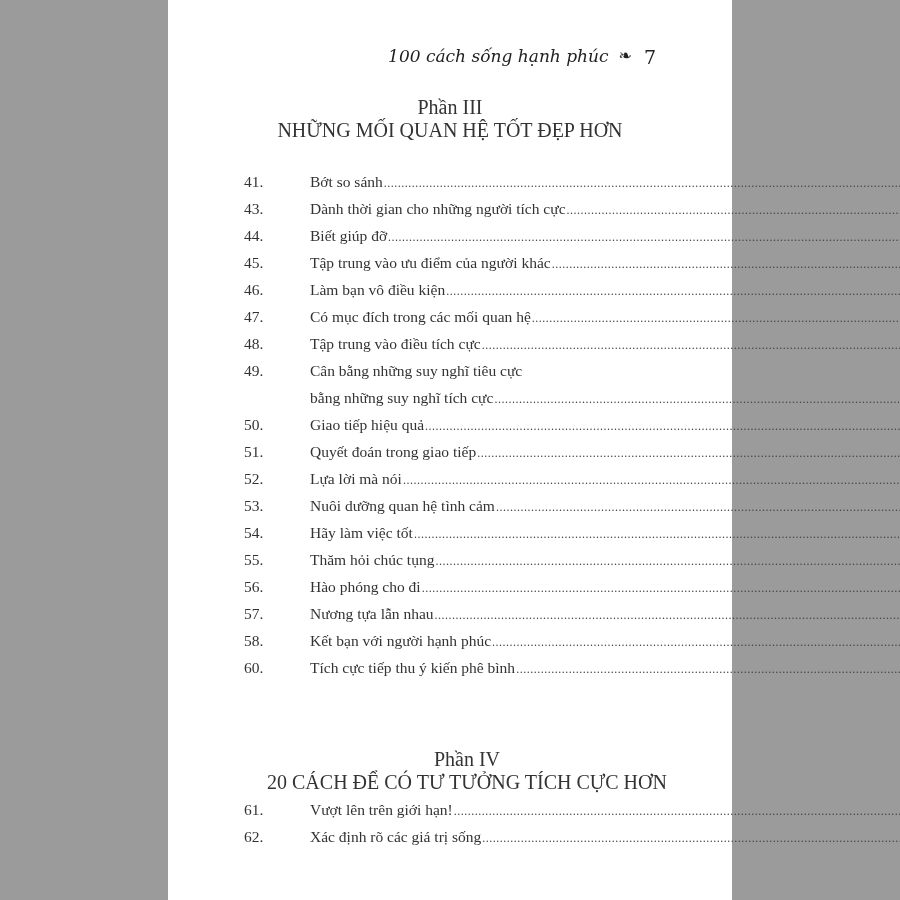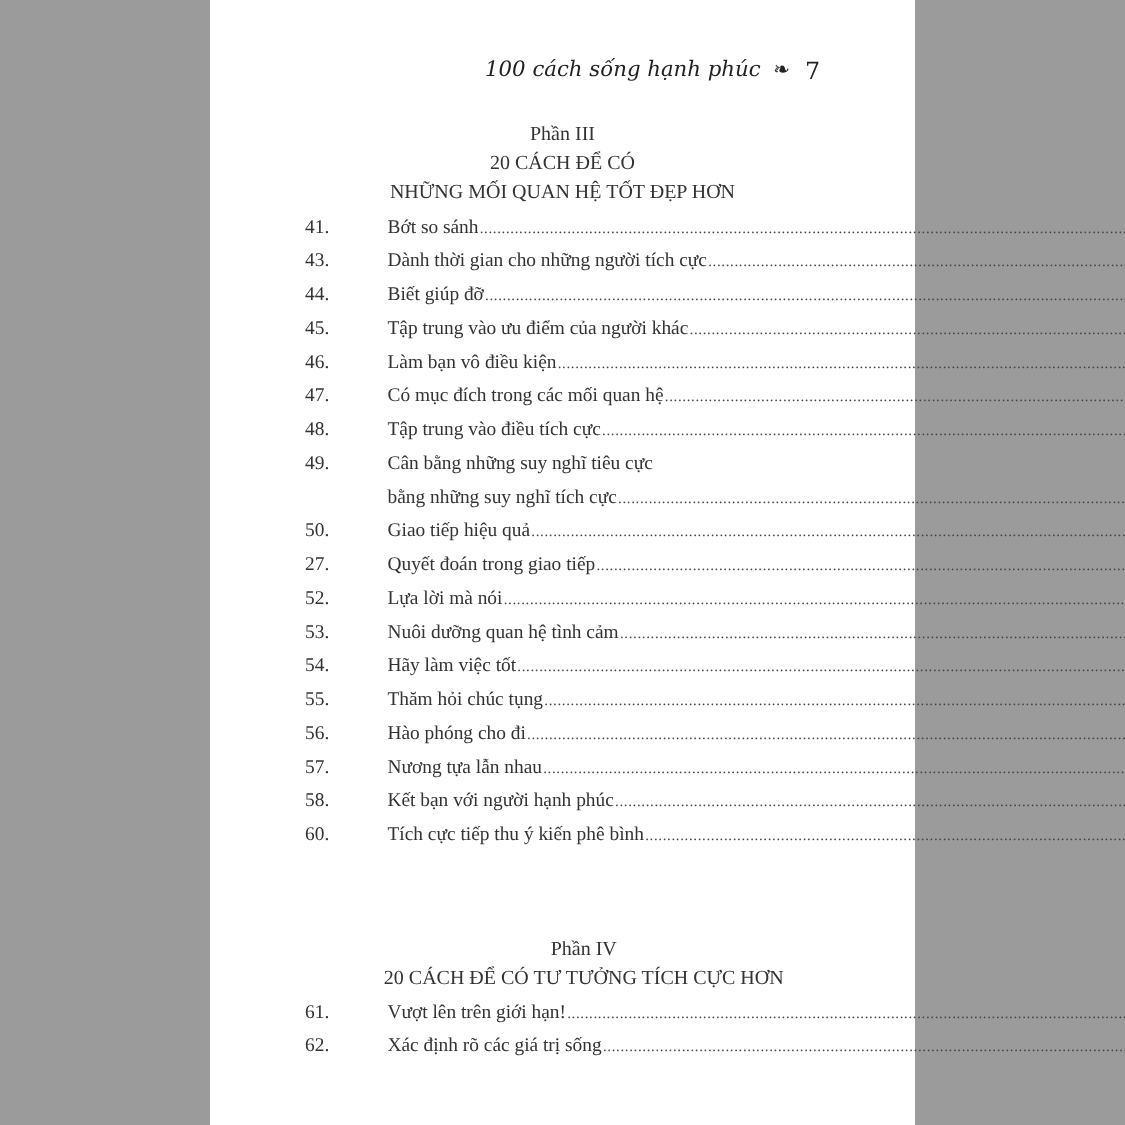--- a/index.html
+++ b/index.html
@@ -20,21 +20,21 @@
       font-size: 17px;
       color: #222;
       display: flex; align-items: flex-start; gap: 10px;
       white-space: nowrap;
     }
     .running-head .orn { font-style: normal; font-size: 16px; }
     .running-head .pnum { font-style: normal; font-size: 19px; margin-left: 2px; }
     .section-head {
       position: absolute; left: 0; width: 564px; text-align: center;
       font-family: "Liberation Serif", serif;
-      font-size: 16px; line-height: 23px;
+      font-size: 20px; line-height: 23px;
       color: #333;
     }
     .sec3 { top: 96px; }
     .sec4 { top: 748px; padding-left: 17px; }
     .toc {
       position: absolute; left: 76px; width: 412px;
       font-family: "Liberation Serif", serif;
       font-size: 15.5px;
       color: #333;
     }
@@ -60,21 +60,20 @@
 <div class="page">
 
   <div class="running-head">
     <span>100 cách sống hạnh phúc</span>
     <span class="orn">❧</span>
     <span class="pnum">7</span>
   </div>
 
   <div class="section-head sec3">
     <div>Phần III</div>
-    <div>20 CÁCH ĐỂ CÓ</div>
     <div>NHỮNG MỐI QUAN HỆ TỐT ĐẸP HƠN</div>
   </div>
 
   <div class="toc toc3">
       <div class="entry">
         <span class="num">41.</span>
         <div class="body">
           <div class="last">
             <span class="title">Bớt so sánh</span>
             <span class="dots"></span>
@@ -148,21 +147,21 @@
       <div class="entry">
         <span class="num">50.</span>
         <div class="body">
           <div class="last">
             <span class="title">Giao tiếp hiệu quả </span>
             <span class="dots"></span>
           </div>
         </div>
       </div>
       <div class="entry">
-        <span class="num">27.</span>
+        <span class="num">51.</span>
         <div class="body">
           <div class="last">
             <span class="title">Quyết đoán trong giao tiếp</span>
             <span class="dots"></span>
           </div>
         </div>
       </div>
       <div class="entry">
         <span class="num">52.</span>
         <div class="body">

